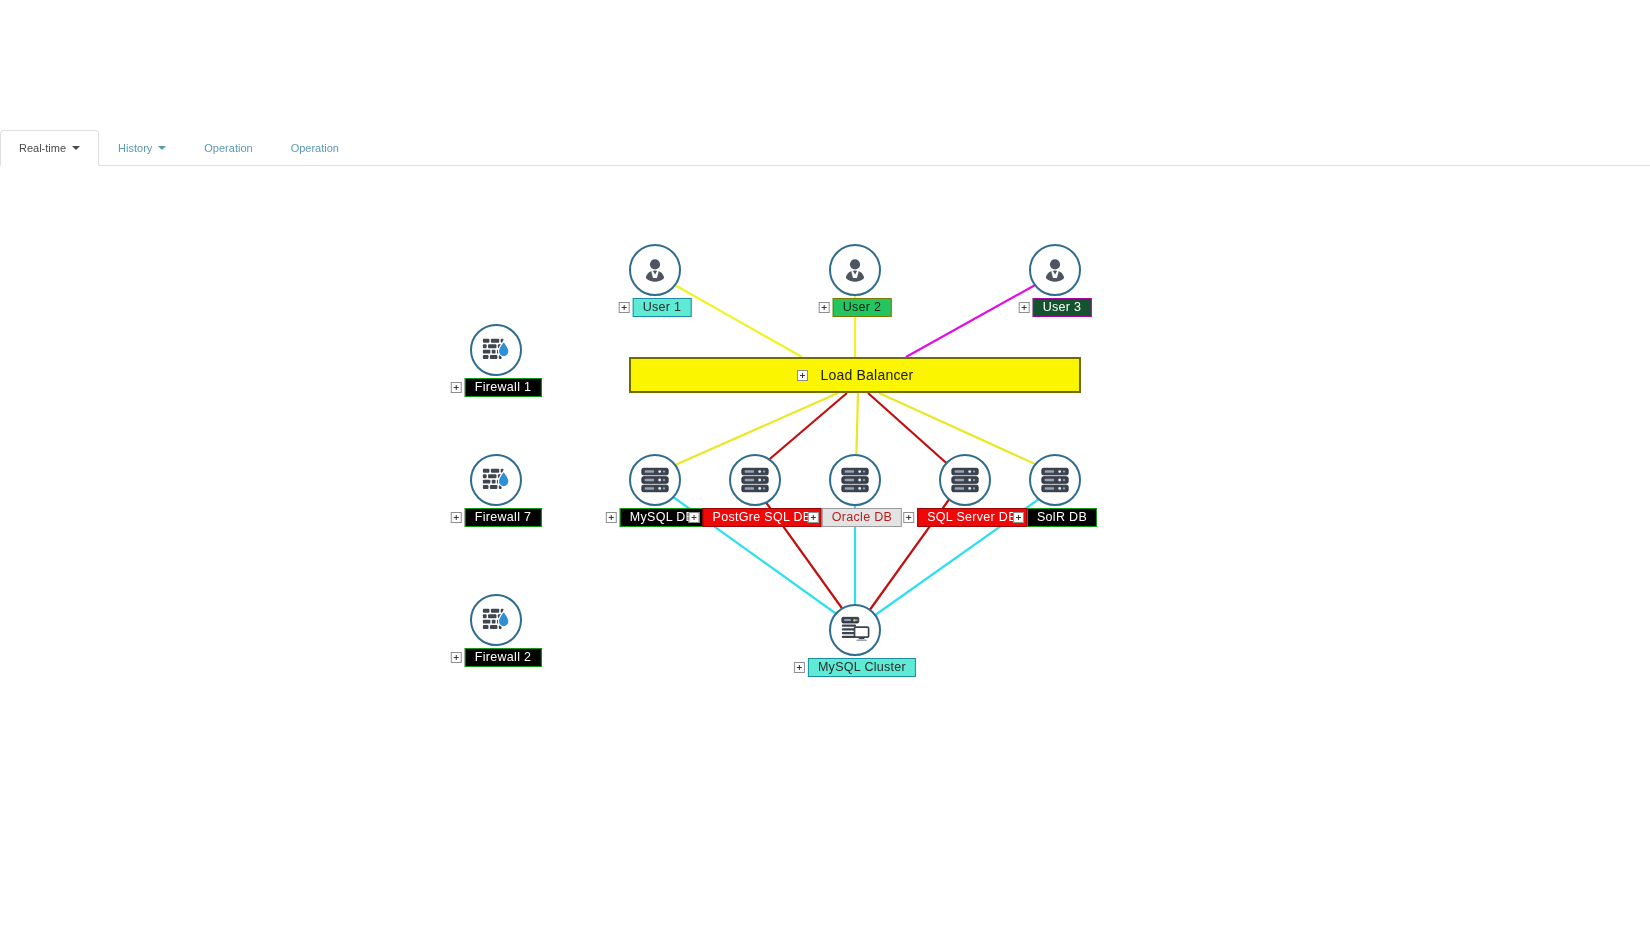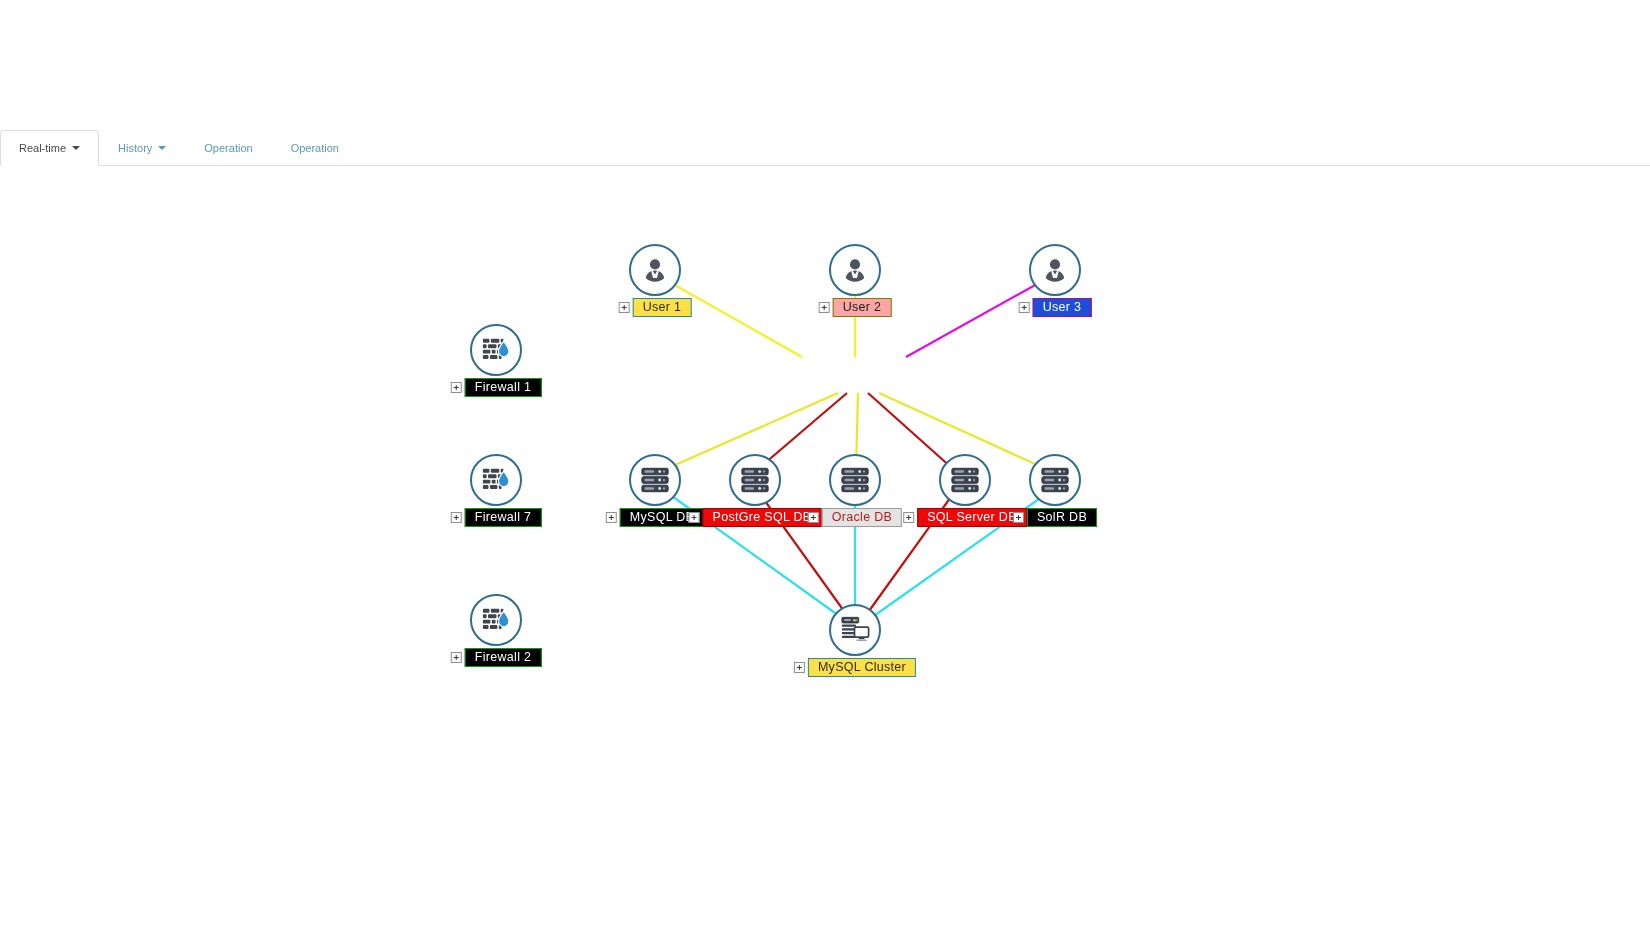--- a/index.html
+++ b/index.html
@@ -154,23 +154,23 @@
     font-size: 12.5px;
     line-height: 14px;
     padding: 1px 9px 2px 9px;
     border: 1px solid #3d3d3d;
     box-sizing: border-box;
     letter-spacing: 0.3px;
     cursor: pointer;
   }
 
   
-  .lbl-cyan    { background: #fde047; color: #2b2b2b; border-color: #1b8fa0; }
-  .lbl-yellow  { background: #fca5a5; color: #1d1d1d; border-color: #7d7a00; }
-  .lbl-magenta { background: #1d4ed8; color: #ffffff; border-color: #a309a0; }
+  .lbl-cyan    { background: #5eead4; color: #2b2b2b; border-color: #1b8fa0; }
+  .lbl-yellow  { background: #22c55e; color: #1d1d1d; border-color: #7d7a00; }
+  .lbl-magenta { background: #14532d; color: #ffffff; border-color: #a309a0; }
   .lbl-green   { background: #000000; color: #ffffff; border-color: #109a10; }
   .lbl-red     { background: #ef0808; color: #ffffff; border-color: #9b0404; }
   .lbl-gray    { background: #e3e3e3; color: #b91c1c; border-color: #9b9b9b; }
 
   
   .lb-box {
     position: absolute;
     box-sizing: border-box;
     background: #fbf500;
     border: 2px solid #6f6d00;
@@ -225,20 +225,26 @@
         <line x1="858" y1="227" x2="856" y2="303" stroke="#e8e824" stroke-width="2.2"></line>
         <line x1="868" y1="227" x2="953" y2="303" stroke="#c10f0f" stroke-width="2.2"></line>
         <line x1="879" y1="227" x2="1046" y2="303" stroke="#e8e824" stroke-width="2.2"></line>
         <line x1="669" y1="328" x2="842" y2="452" stroke="#2fdfef" stroke-width="2.2"></line>
         <line x1="760" y1="328" x2="849" y2="452" stroke="#c10f0f" stroke-width="2.2"></line>
         <line x1="855" y1="328" x2="855" y2="452" stroke="#2fdfef" stroke-width="2.2"></line>
         <line x1="953" y1="328" x2="864" y2="452" stroke="#c10f0f" stroke-width="2.2"></line>
         <line x1="1046" y1="328" x2="871" y2="452" stroke="#2fdfef" stroke-width="2.2"></line>
       </svg>
 
+    <div class="lb-box" id="lb-box" style="left: 629px; top: 191px; width: 452px; height: 36px;">
+      <div class="lb-inner">
+        <span class="expander"></span>
+        <span class="lb-text">Load Balancer</span>
+      </div>
+    </div>
 
     <div id="nodes-container">
         <div class="node" style="left: 655px; top: 104px;">
           <div class="node-circle">
             <svg width="30" height="30" viewBox="0 0 32 32">
       <circle cx="16" cy="10" r="5.4" fill="#4e5560"></circle>
       <path d="M16 16.5c-5.2 0-9.2 3.4-9.8 7.9 2.6 2.6 6 4.1 9.8 4.1s7.2-1.5 9.8-4.1c-.6-4.5-4.6-7.9-9.8-7.9z" fill="#4e5560"></path>
       <path d="M13.6 16.9l2.4 4 2.4-4 1.6.5-1.9 7.2h-4.2l-1.9-7.2z" fill="#fbfbfb"></path>
       <path d="M15.1 17.2h1.8l-.9 1.6z" fill="#4e5560"></path>
     </svg>

